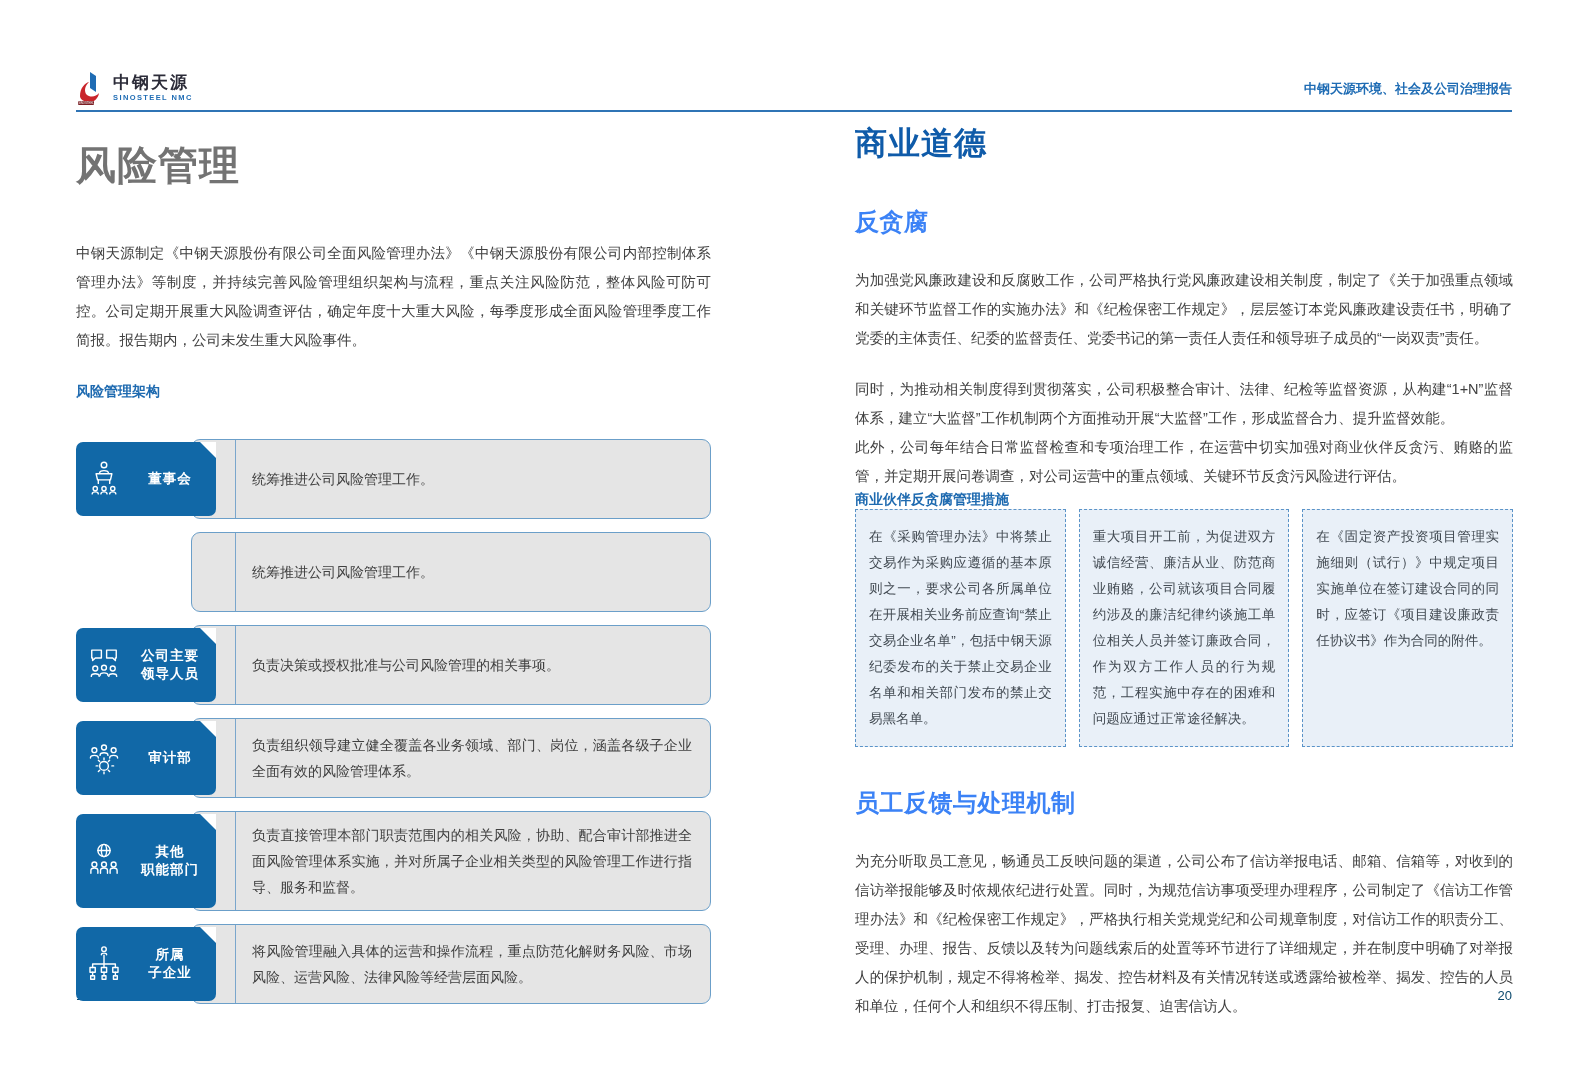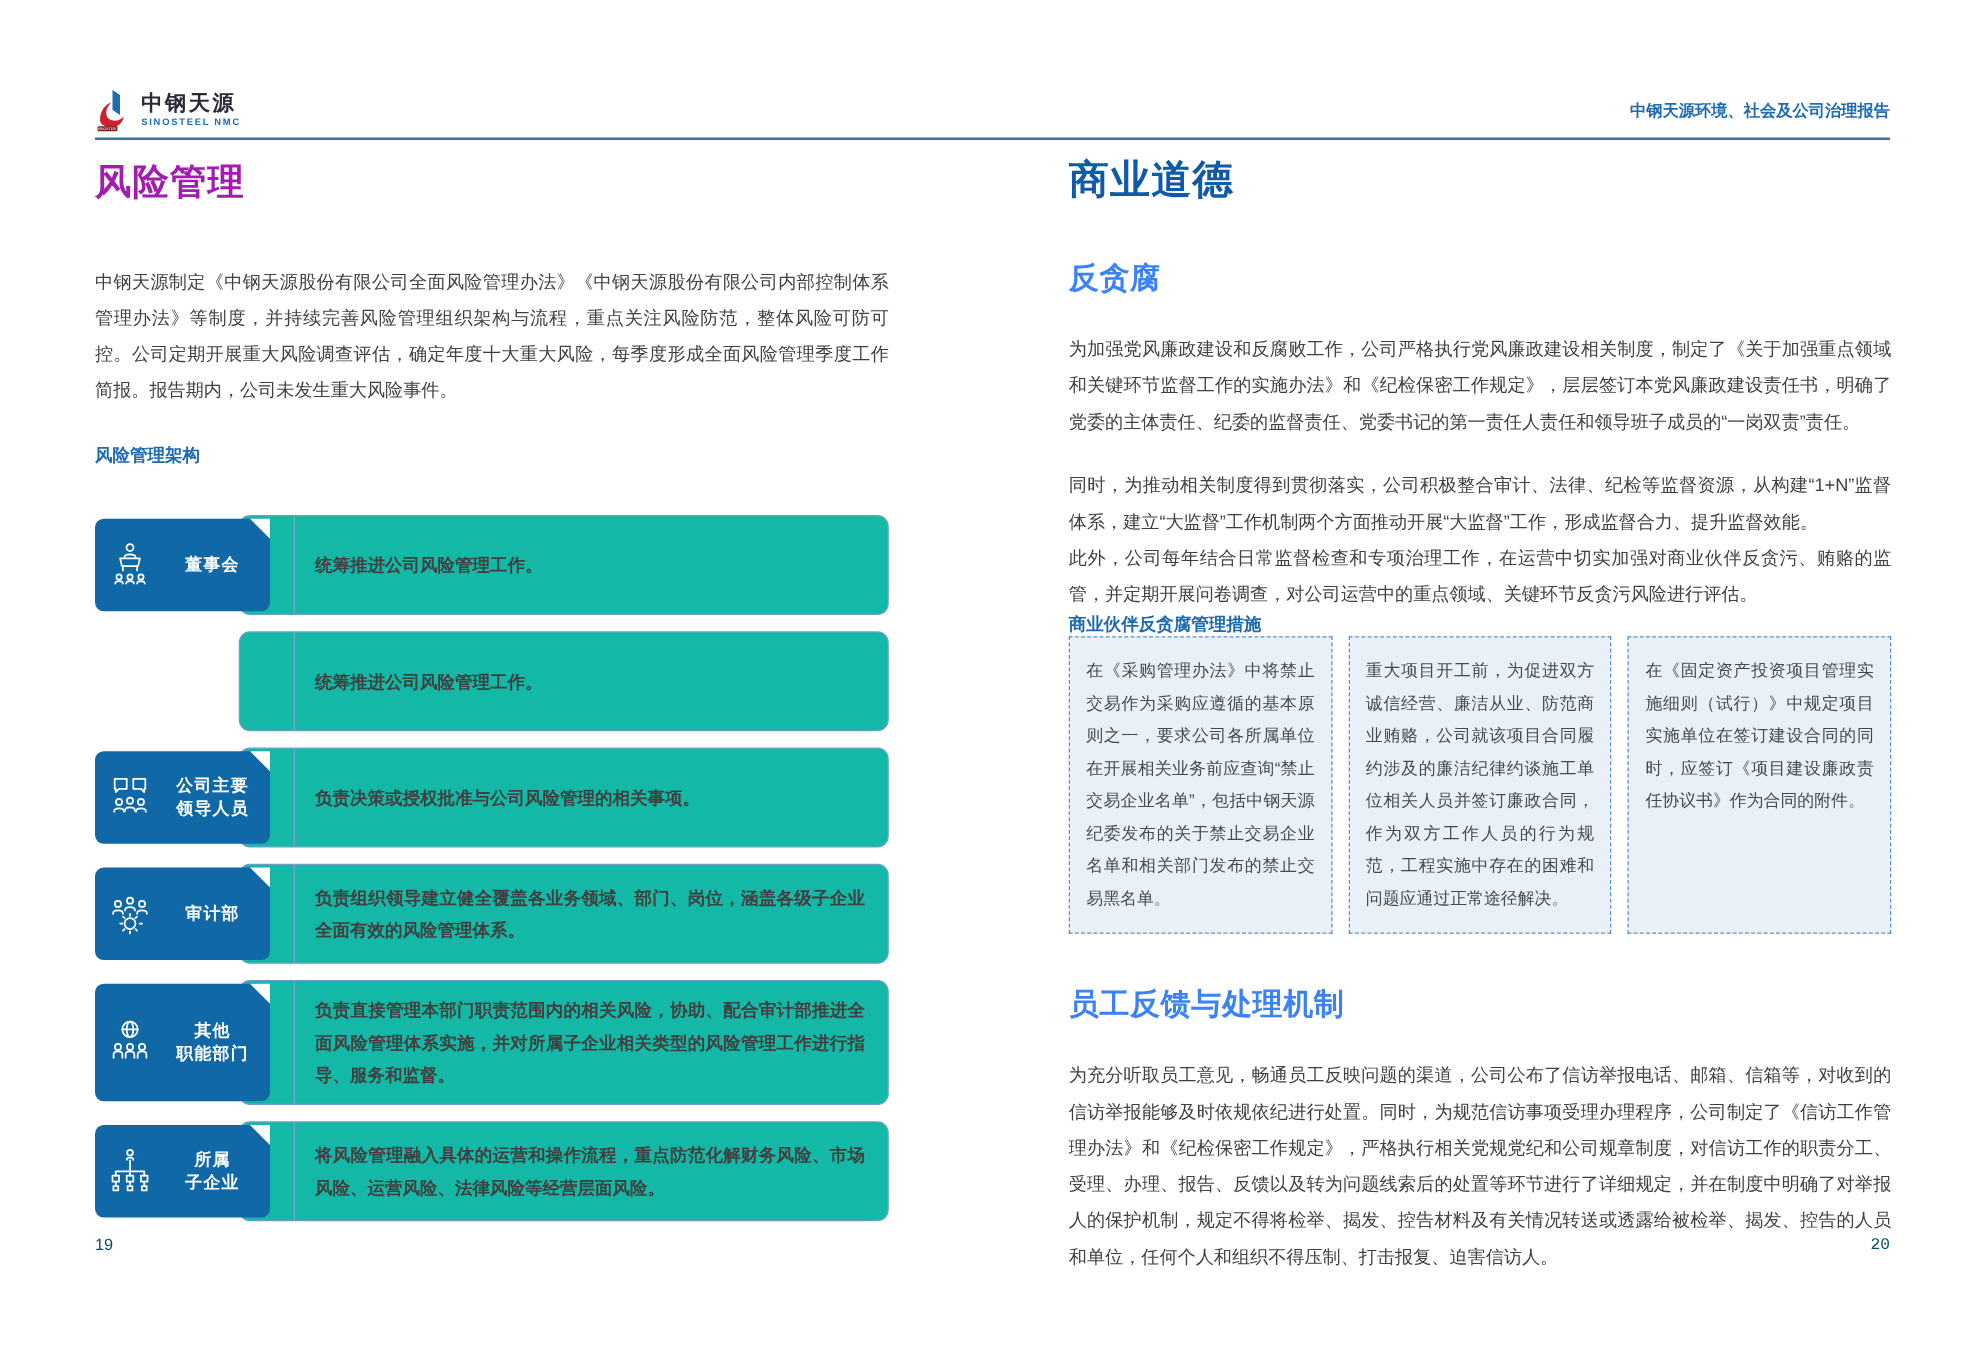--- a/index.html
+++ b/index.html
@@ -37,21 +37,21 @@
   .header-rule {
     position: absolute; left: 76px; top: 110px;
     width: 1436px; height: 2px; background: #2f74b5;
   }
 
   
   .col-left  { position: absolute; left: 76px;  top: 126px; width: 635px; }
   .col-right { position: absolute; left: 855px; top: 122px; width: 658px; }
 
   .h1-left {
-    font-size: 29px; font-weight: 700; color: #a21caf; letter-spacing: 1px;
+    font-size: 40px; font-weight: 700; color: #737373; letter-spacing: 1px; margin-top: 12px;
   }
   .h1-right {
     font-size: 32px; font-weight: 800; color: #0f5ba9; letter-spacing: 1px;
   }
   .h2-right {
     font-size: 24px; font-weight: 700; color: #3b82f6; letter-spacing: 0.5px;
   }
   .body-p {
     font-size: 14.5px; line-height: 29px; color: #404040;
     text-align: justify;
@@ -59,25 +59,24 @@
   .sub-label {
     font-size: 14px; font-weight: 700; color: #1e6ab0;
   }
 
   
   .org-chart { margin-top: 38px; display: flex; flex-direction: column; gap: 13px; }
   .org-row { position: relative; min-height: 80px; }
   .org-card {
     margin-left: 115px; min-height: 80px; height: 100%;
     border: 1px solid #6b9fc9; border-radius: 9px;
-    background: #14b8a6;
+    background: #e5e5e5;
     position: relative;
     display: flex; align-items: center;
     padding: 10px 18px 10px 60px;
-    font-weight: bold;
   }
   .org-card::before {
     content: ""; position: absolute; left: 43px; top: 0; bottom: 0;
     width: 1px; background: #7aa6cc;
   }
   .org-desc { font-size: 14px; line-height: 26px; color: #404040; text-align: justify; }
   .org-label-box {
     position: absolute; left: 0; top: 3px; bottom: 3px; width: 140px;
     background: #1168a7; border-radius: 7px;
     display: flex; align-items: center;
@@ -105,21 +104,21 @@
     padding: 14px 13px;
     font-size: 13.5px; line-height: 26px; color: #424a52;
     text-align: justify;
   }
 
   .page-num {
     position: absolute; top: 988px;
     font-size: 13px; color: #0c4a6e;
   }
   .page-num.left { left: 76px; }
-  .page-num.right { right: 75px; font-family: Liberation Mono, monospace; }
+  .page-num.right { right: 75px; }
 
   .mt-46 { margin-top: 46px; }
   .mt-40 { margin-top: 40px; }
   .mt-34 { }
   .mt-28 { margin-top: 28px; }
   .mt-22 { margin-top: 22px; }
 </style>
 </head>
 <body>
 

